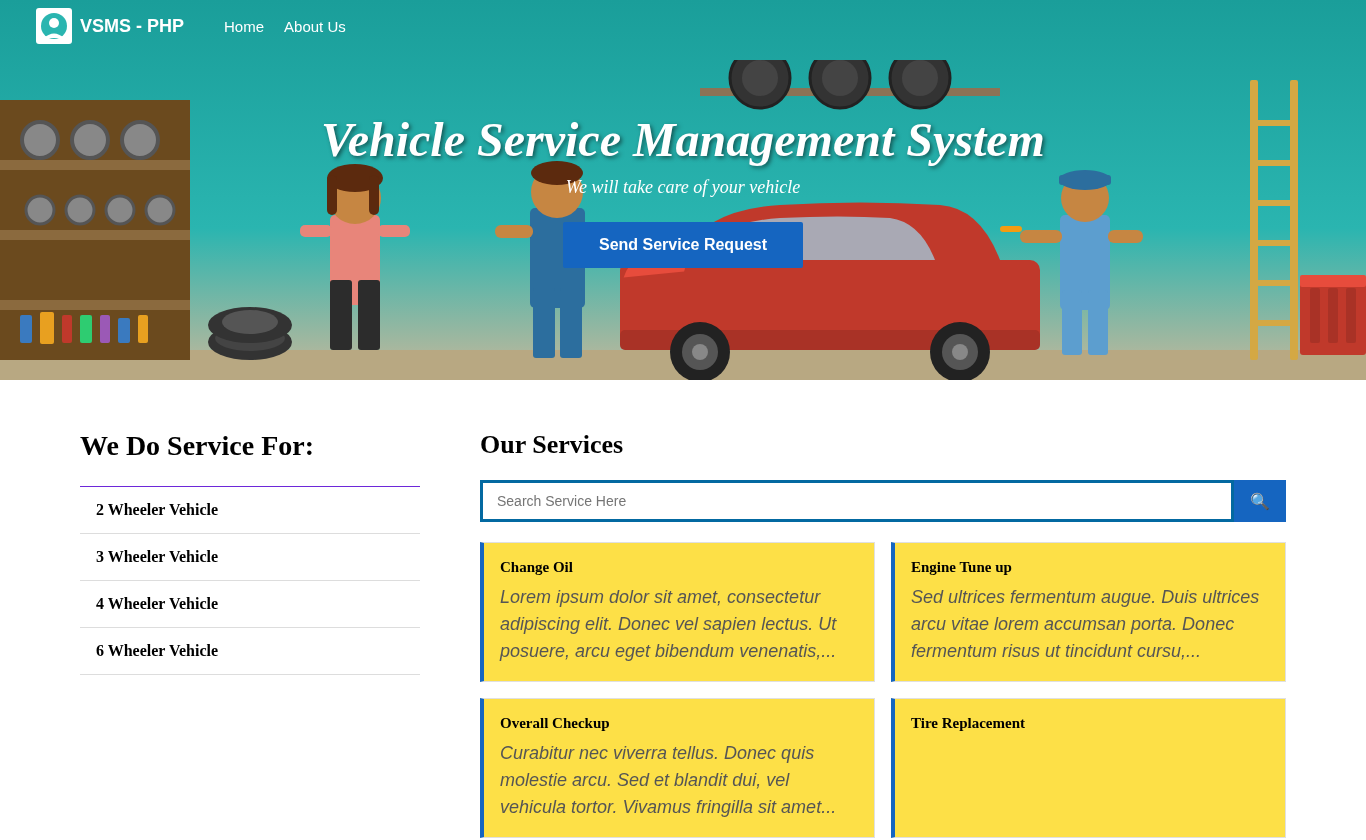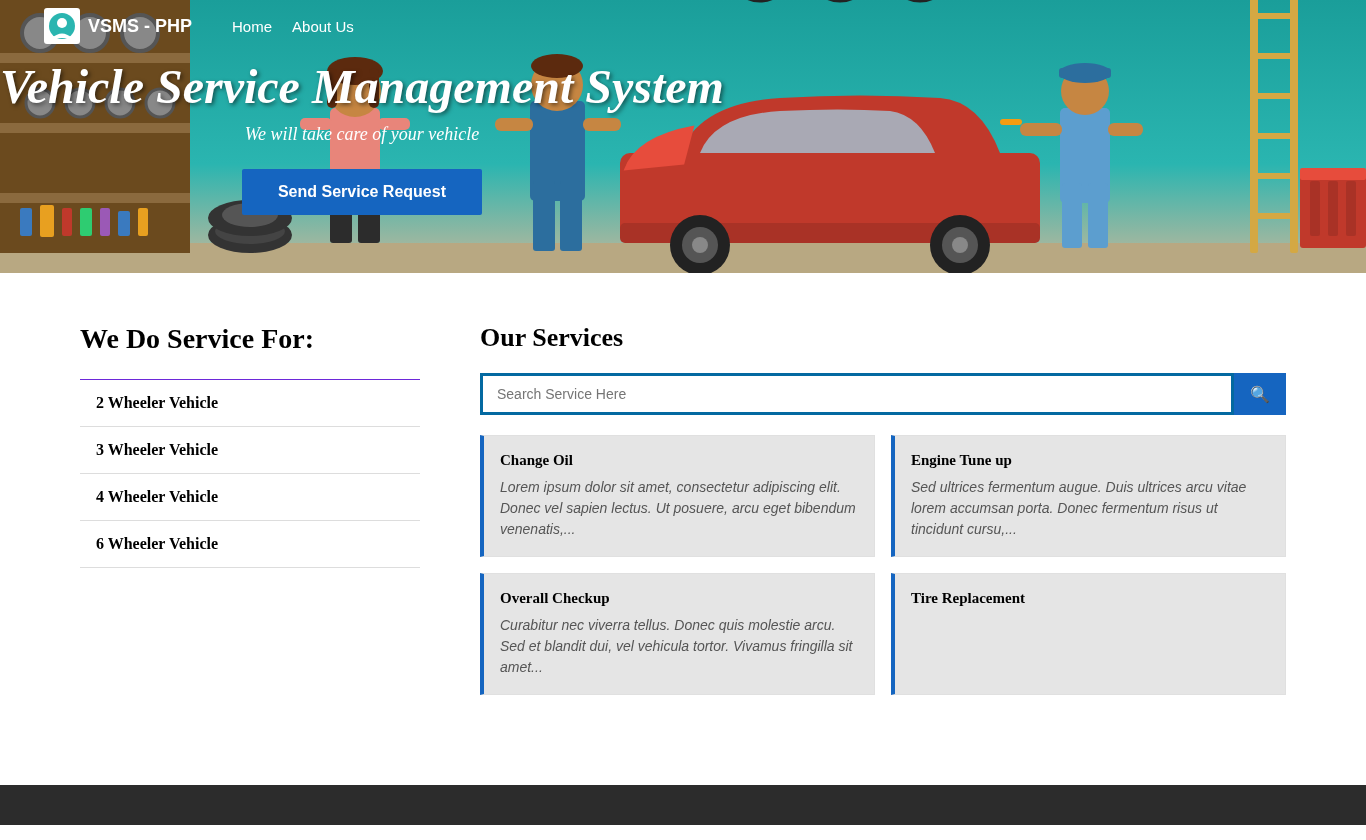--- a/index.html
+++ b/index.html
@@ -1,21 +1,21 @@
 <!DOCTYPE html>
 <html><head>
   <meta charset="utf-8">
   <style>
     * { margin: 0; padding: 0; box-sizing: border-box; }
     body { font-family: Arial, sans-serif; background: #fff; }
 
     
     .navbar {
       position: absolute;
-      top: 0; left: 16px; right: 0;
+      top: 0; left: 8px; right: 0;
       z-index: 10;
       display: flex;
       align-items: center;
       padding: 8px 28px;
       background: transparent;
     }
     .nav-brand {
       display: flex;
       align-items: center;
       gap: 8px;
@@ -36,25 +36,26 @@
     .nav-links a {
       color: #fff;
       text-decoration: none;
       font-size: 15px;
     }
 
     
     .hero {
       position: relative;
       width: 100%;
-      height: 273px;
+      height: 380px;
       background: #ef4444;
       overflow: hidden;
       display: flex;
       align-items: center;
+      justify-content: center;
     }
     
     .hero-bg {
       position: absolute;
       inset: 0;
       background: linear-gradient(180deg, #1a9e9a 0%, #2ab5b0 60%, #c8b89a 100%);
     }
 
     
     .hero-content {
@@ -152,30 +153,30 @@
     }
     .services-grid {
       display: grid;
       grid-template-columns: 1fr 1fr;
       gap: 16px;
     }
     .service-card {
       border: 1px solid #e0e0e0;
       padding: 16px;
       border-left: 4px solid #1565C0;
-      background: #e5e5e5;
+      background: #fde047;
     }
     .service-card h3 {
       font-size: 15px;
       font-weight: bold;
       margin-bottom: 8px;
       font-family: Georgia, serif;
     }
     .service-card p {
-      font-size: 14px;
+      font-size: 18px;
       color: #555;
       line-height: 1.5;
       font-style: italic;
     }
 
     
     .footer {
       background: #2c2c2c;
       color: #fff;
       text-align: center;

